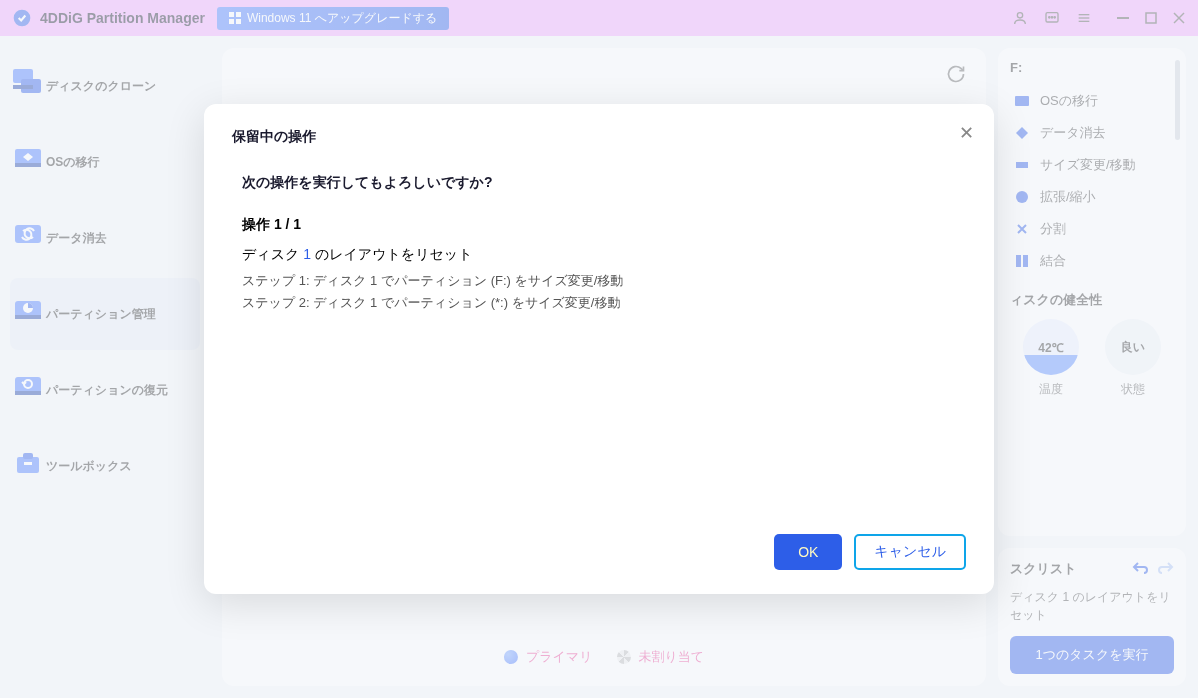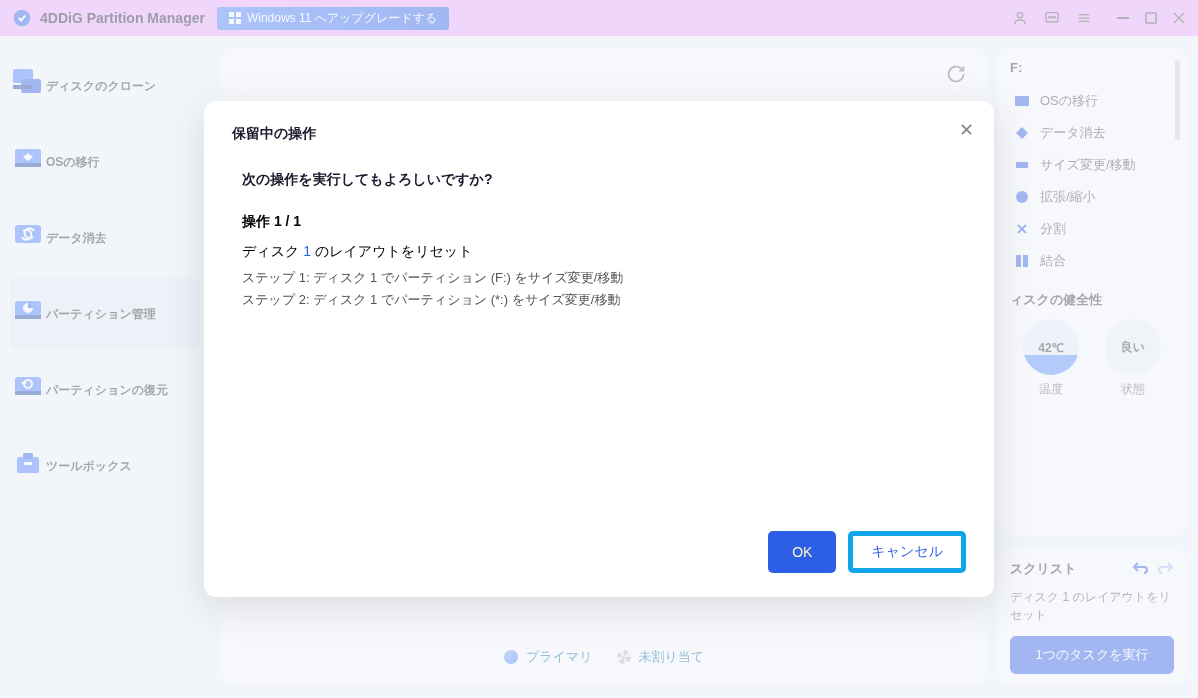--- a/index.html
+++ b/index.html
@@ -23,21 +23,21 @@
 .sidebar-item { display: flex; flex-direction: row; align-items: center; padding: 14px 0; cursor: pointer; border-radius: 8px; margin: 4px 10px; font-weight: bold; }
 .sidebar-item.active { background: #e8eef7; }
 .sidebar-icon { width: 36px; height: 36px; margin-bottom: 8px; display: flex; align-items: center; justify-content: center; }
 .sidebar-label { font-size: 12px; color: #333; }
 
 
 .content { flex: 1; padding: 12px; }
 .content-card { background: #fff; border-radius: 12px; height: 100%; padding: 16px; position: relative; }
 .refresh-icon { position: absolute; top: 16px; right: 20px; cursor: pointer; }
 .legend { position: absolute; bottom: 20px; left: 50%; transform: translateX(-50%); display: flex; gap: 24px; }
-.legend-item { display: flex; align-items: center; gap: 8px; font-size: 13px; color: #0369a1; }
+.legend-item { display: flex; align-items: center; gap: 8px; font-size: 13px; color: #ec4899; }
 .legend-dot { width: 14px; height: 14px; border-radius: 50%; }
 .legend-dot.primary { background: radial-gradient(circle at 30% 30%, #7ba8ff, #3d6eff); }
 .legend-dot.unalloc { background: repeating-conic-gradient(#bbb 0deg 45deg, #eee 45deg 90deg); }
 
 
 .right-panel { width: 200px; padding: 12px 12px 12px 0; display: flex; flex-direction: column; gap: 12px; }
 .panel-card { background: #fff; border-radius: 12px; padding: 12px; position: relative; }
 .panel-title { font-size: 13px; font-weight: 600; color: #333; margin-bottom: 10px; }
 .action-item { display: flex; align-items: center; gap: 10px; padding: 7px 4px; font-size: 13px; color: #444; cursor: pointer; }
 .action-icon { width: 16px; height: 16px; flex-shrink: 0; }
@@ -62,21 +62,21 @@
 .modal-title { font-size: 14px; font-weight: 600; color: #1a1a2e; margin-bottom: 28px; }
 .modal-close { position: absolute; top: 18px; right: 20px; cursor: pointer; color: #888; font-size: 18px; }
 .modal-body { padding: 0 10px; min-height: 340px; }
 .modal-question { font-size: 14px; font-weight: 600; color: #1a1a2e; margin-bottom: 24px; }
 .modal-op { font-size: 14px; font-weight: 600; margin-bottom: 12px; }
 .modal-subtitle { font-size: 14px; margin-bottom: 6px; }
 .modal-subtitle .hl { color: #2d5ee8; }
 .modal-step { font-size: 13px; color: #555; line-height: 1.7; }
 .modal-footer { display: flex; justify-content: flex-end; gap: 12px; margin-top: 20px; }
 .btn-ok { background: #2d5ee8; color: #fef9c3; padding: 7px 24px; border-radius: 5px; font-size: 14px; cursor: pointer; border: none; }
-.btn-cancel { background: #fff; color: #2d5ee8; padding: 7px 18px; border-radius: 5px; font-size: 14px; cursor: pointer; border: 5px solid #0ea5e9; }
+.btn-cancel { background: #fff; color: #2d5ee8; padding: 7px 18px; border-radius: 5px; font-size: 14px; cursor: pointer; border: 2px solid #0ea5e9; }
 </style>
 </head>
 <body>
 
 <div class="titlebar">
   <svg class="logo" viewBox="0 0 24 24">
       <circle cx="12" cy="12" r="10" fill="#2d5ee8"></circle>
       <path d="M8 12 L11 15 L16 9" stroke="#fff" stroke-width="2.5" fill="none"></path>
     </svg>
   <span class="app-title">4DDiG Partition Manager</span>

